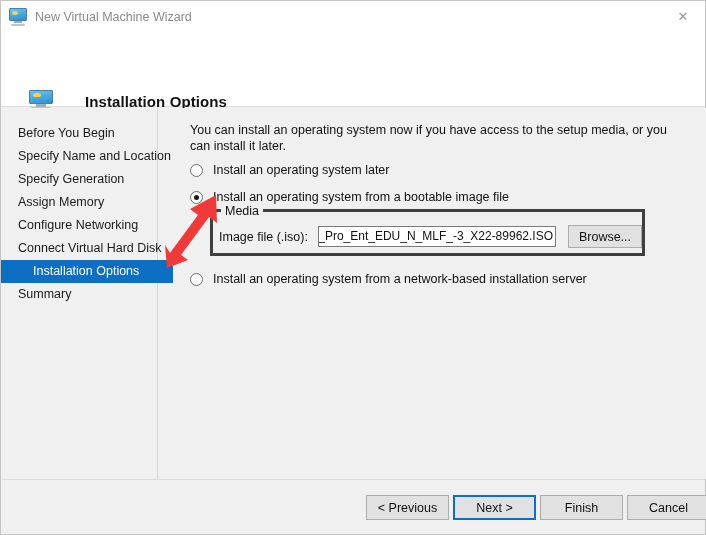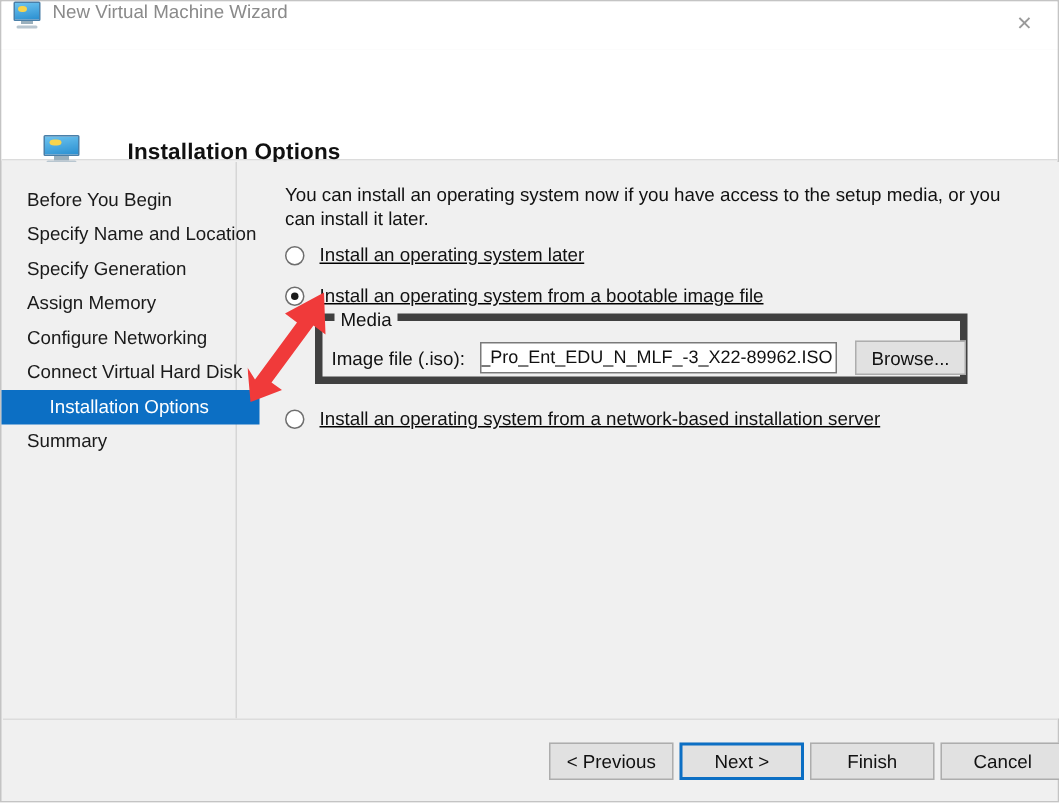--- a/index.html
+++ b/index.html
@@ -26,20 +26,21 @@
   }
 
   
   #titlebar {
     position: absolute;
     left: 0; top: 0;
     width: 704px;
     height: 32px;
     background: #ffffff;
     display: flex;
+    align-items: center;
   }
   #titlebar-icon {
     margin-left: 8px;
     width: 18px;
     height: 18px;
     flex: 0 0 auto;
     position: relative;
   }
   #titlebar-title {
     margin-left: 8px;
@@ -174,21 +175,20 @@
     font-size: 12.5px;
     line-height: 16px;
     color: #111111;
   }
 
   .radio-row {
     position: absolute;
     left: 15px;
     display: flex;
     align-items: flex-start;
-    text-decoration: underline;
   }
   .radio {
     width: 13px;
     height: 13px;
     border-radius: 50%;
     background: #ffffff;
     border: 1px solid #6e6e6e;
     box-sizing: border-box;
     flex: 0 0 auto;
     margin-top: 1px;
@@ -218,21 +218,21 @@
   #radio-iso    { top: 82px; }
   #radio-network{ top: 164px; }
 
   
   #media-group {
     position: absolute;
     left: 35px;
     top: 101px;
     width: 435px;
     height: 47px;
-    border: 5px solid #404040;
+    border: 3px solid #404040;
     box-sizing: border-box;
   }
   #media-legend {
     position: absolute;
     left: 8px;
     top: -8px;
     background: #f0f0f0;
     padding: 0 4px;
     font-size: 12.5px;
     color: #111111;

